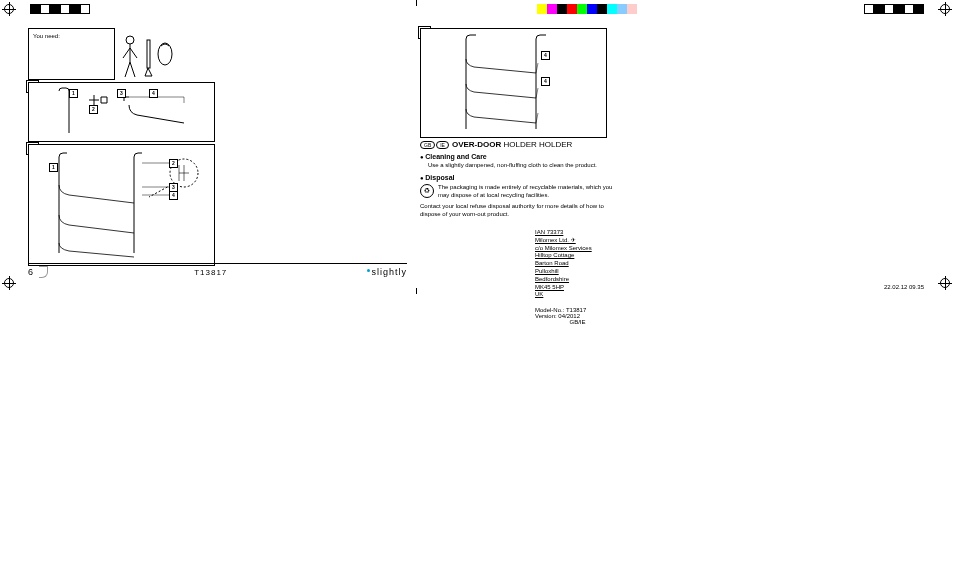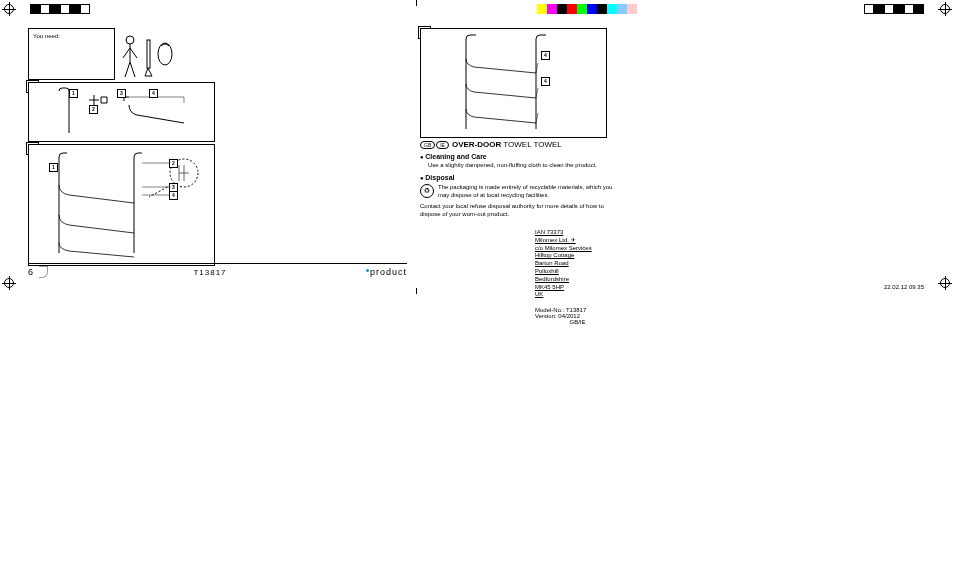--- a/index.html
+++ b/index.html
@@ -146,41 +146,41 @@
     <div class="tag smalltag" style="top:18px;left:20px">1</div>
     <div class="tag smalltag" style="top:14px;left:140px">2</div>
     <div class="tag smalltag" style="top:38px;left:140px">3</div>
     <div class="tag smalltag" style="top:46px;left:140px">4</div>
   </div>
 
   <div class="footer">
     <span class="pgnum">6</span>
     <span class="flip"></span>
     <span class="model">T13817</span>
-    <span class="brand"><span class="dot"></span><span>product</span></span>
+    <span class="brand"><span class="dot"></span><span>slightly</span></span>
   </div>
 </div>
 
 <div class="page2">
 
   <div class="tag" style="top:6px;left:-2px">C</div>
   <div class="box boxC">
     <svg width="185" height="108">
       <path d="M45 10 L45 100 M115 10 L115 100" stroke="#000" fill="none"></path>
       <path d="M45 10 Q45 6 49 6 L55 6 M115 10 Q115 6 119 6 L125 6" stroke="#000" fill="none"></path>
       <path d="M45 30 Q45 36 53 38 L115 44 M45 55 Q45 61 53 63 L115 69 M45 80 Q45 86 53 88 L115 94" stroke="#000" fill="none" stroke-width="0.8"></path>
       <path d="M115 44 L117 34 M115 69 L117 59 M115 94 L117 84" stroke="#000" fill="none" stroke-width="0.5"></path>
     </svg>
     <div class="tag smalltag" style="top:22px;left:120px">4</div>
     <div class="tag smalltag" style="top:48px;left:120px">4</div>
   </div>
 
   <div class="text-block">
     <span class="lang-pill">GB</span><span class="lang-pill">IE</span>
-    <span class="title"><span>OVER-DOOR</span><span style="font-weight:normal"> TOWEL TOWEL</span></span>
+    <span class="title"><span>OVER-DOOR</span><span style="font-weight:normal"> HOLDER HOLDER</span></span>
     <div class="bullet-hdr">Cleaning and Care</div>
     <div class="body-txt">Use a slightly dampened, non-fluffing cloth to clean the product.</div>
     <div class="bullet-hdr">Disposal</div>
     <div class="recycle">
       <div class="recycle-icon"></div>
       <div class="body-txt" style="margin:0">The packaging is made entirely of recyclable materials, which you may dispose of at local recycling facilities.</div>
     </div>
     <div class="body-txt" style="margin-left:0;margin-top:4px">Contact your local refuse disposal authority for more details of how to dispose of your worn-out product.</div>
 
     <div class="company">

